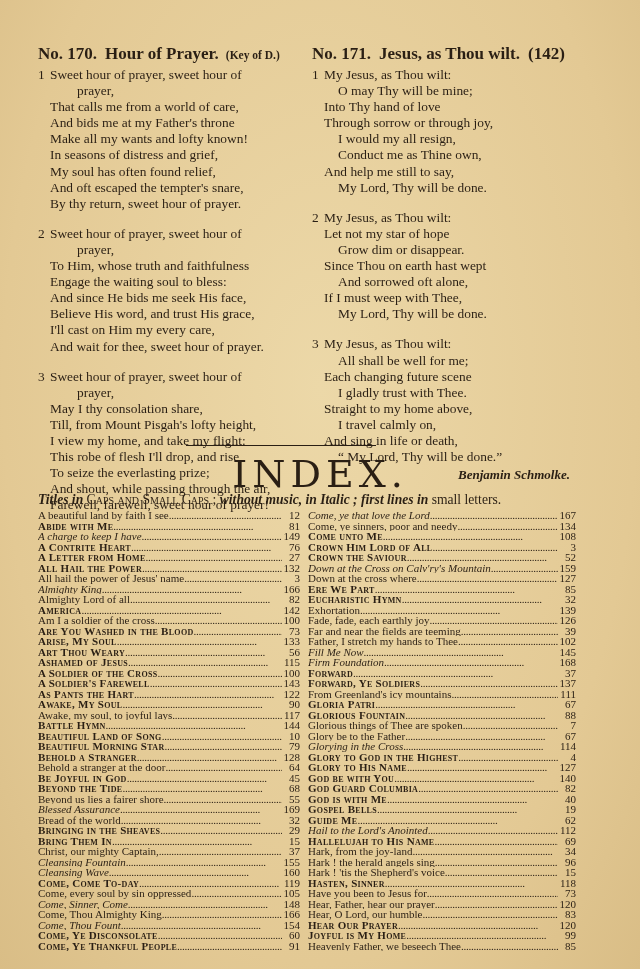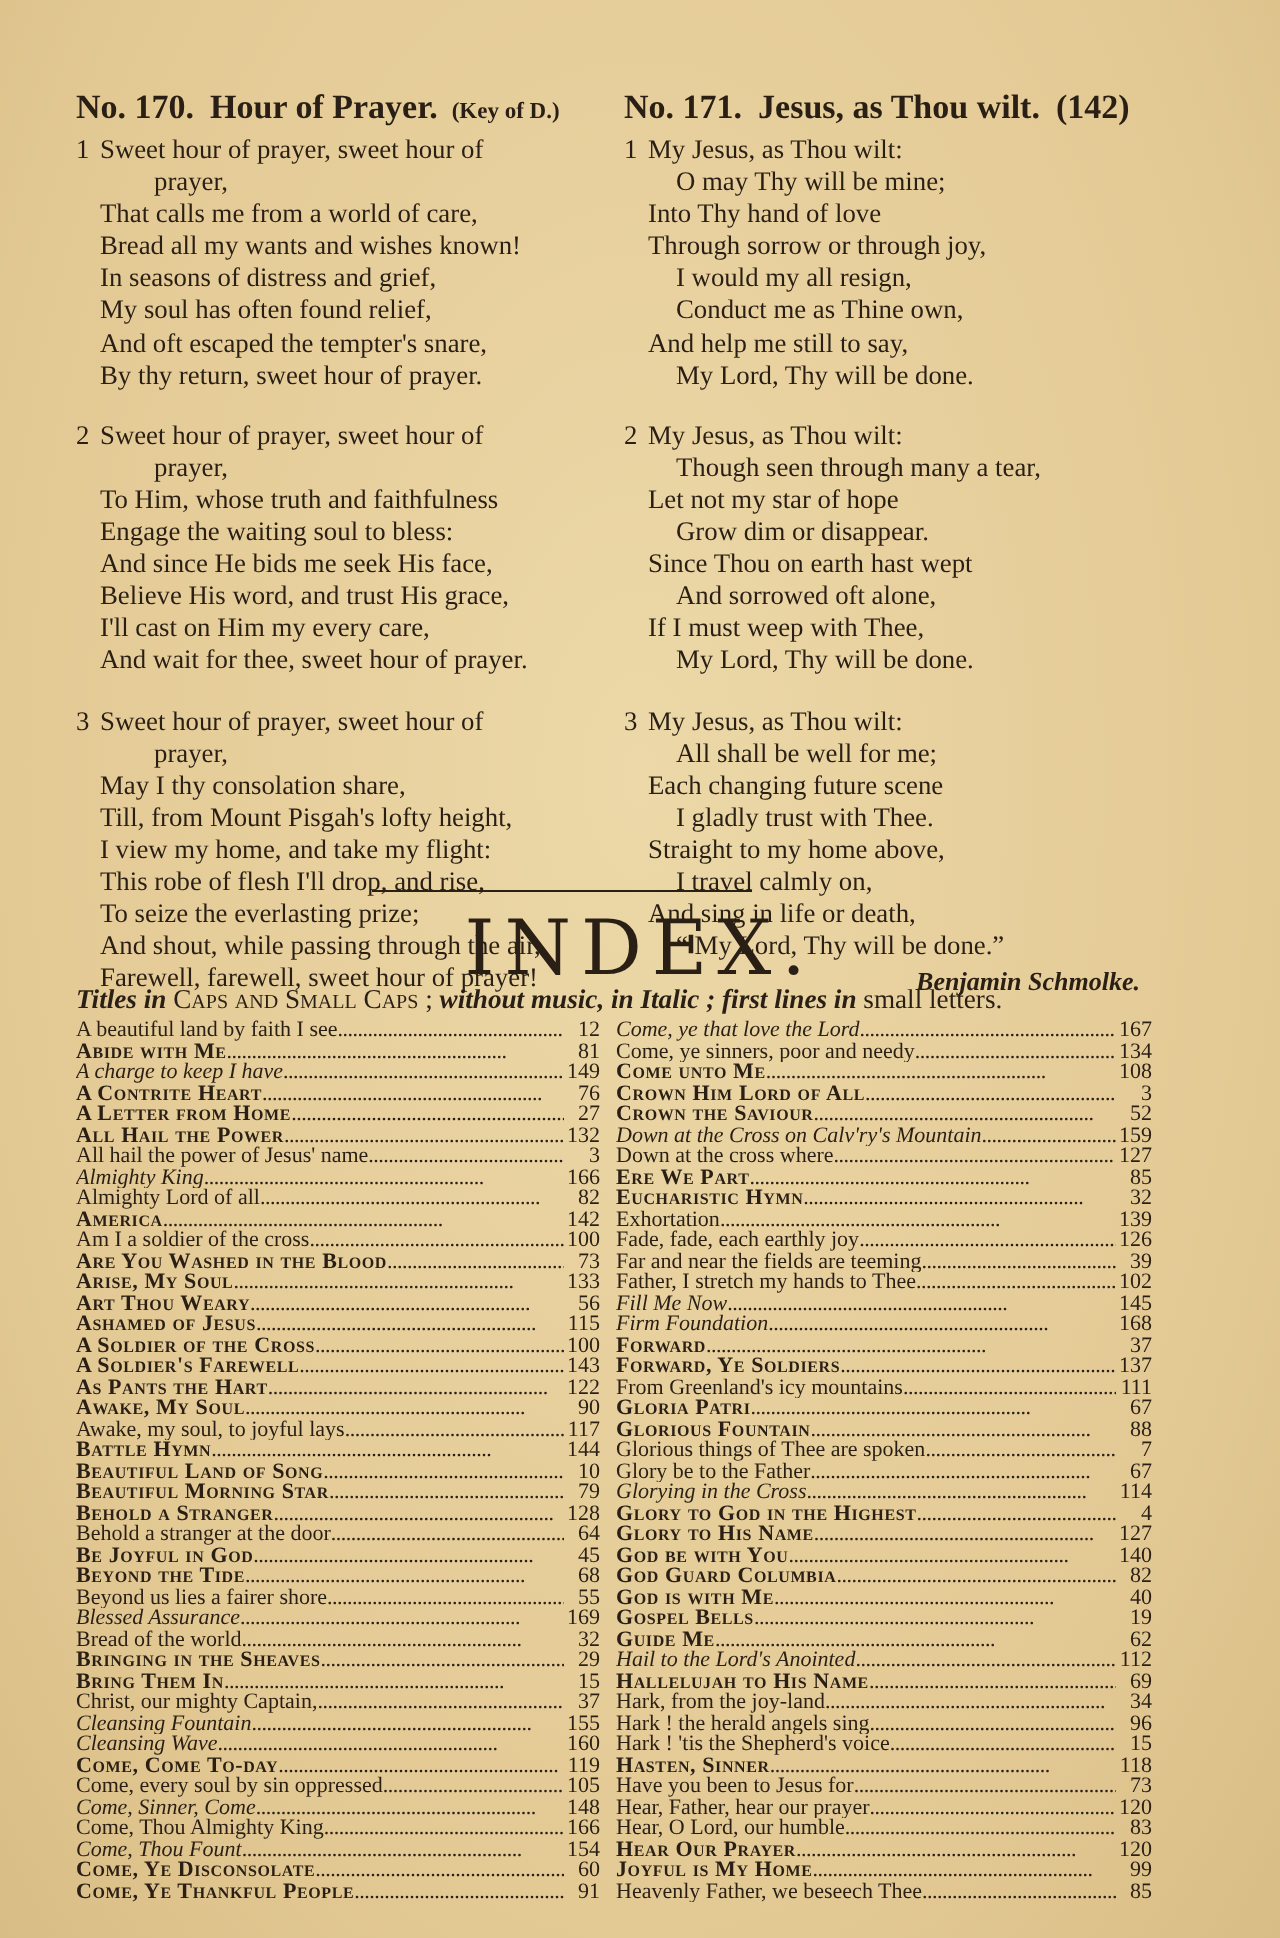--- a/index.html
+++ b/index.html
@@ -58,21 +58,22 @@
       <div class="hymn-header">
         <span class="hymn-no">No. 170.</span>
         <span class="hymn-title">Hour of Prayer.</span>
         <span class="hymn-key">(Key of D.)</span>
       </div>
       <div id="h170">
           <div class="stanza">
             <div class="line"><span class="stanza-num">1</span><span>Sweet hour of prayer, sweet hour of</span></div>
             <div class="line indent2">prayer,</div>
             <div class="line cont">That calls me from a world of care,</div>
-            <div class="line cont">Bread all my wants and wishes known!</div>
+            <div class="line cont">And bids me at my Father's throne</div>
+            <div class="line cont">Make all my wants and lofty known!</div>
             <div class="line cont">In seasons of distress and grief,</div>
             <div class="line cont">My soul has often found relief,</div>
             <div class="line cont">And oft escaped the tempter's snare,</div>
             <div class="line cont">By thy return, sweet hour of prayer.</div>
           </div>
           <div class="gap"></div>
           <div class="stanza">
             <div class="line"><span class="stanza-num">2</span><span>Sweet hour of prayer, sweet hour of</span></div>
             <div class="line indent2">prayer,</div>
             <div class="line cont">To Him, whose truth and faithfulness</div>
@@ -110,21 +111,20 @@
             <div class="line cont">Into Thy hand of love</div>
             <div class="line cont">Through sorrow or through joy,</div>
             <div class="line cont2">I would my all resign,</div>
             <div class="line cont2">Conduct me as Thine own,</div>
             <div class="line cont">And help me still to say,</div>
             <div class="line cont2">My Lord, Thy will be done.</div>
           </div>
           <div class="gap"></div>
           <div class="stanza">
             <div class="line"><span class="stanza-num">2</span><span>My Jesus, as Thou wilt:</span></div>
-            <div class="line cont2">Though seen through many a tear,</div>
             <div class="line cont">Let not my star of hope</div>
             <div class="line cont2">Grow dim or disappear.</div>
             <div class="line cont">Since Thou on earth hast wept</div>
             <div class="line cont2">And sorrowed oft alone,</div>
             <div class="line cont">If I must weep with Thee,</div>
             <div class="line cont2">My Lord, Thy will be done.</div>
           </div>
           <div class="gap"></div>
           <div class="stanza">
             <div class="line"><span class="stanza-num">3</span><span>My Jesus, as Thou wilt:</span></div>

